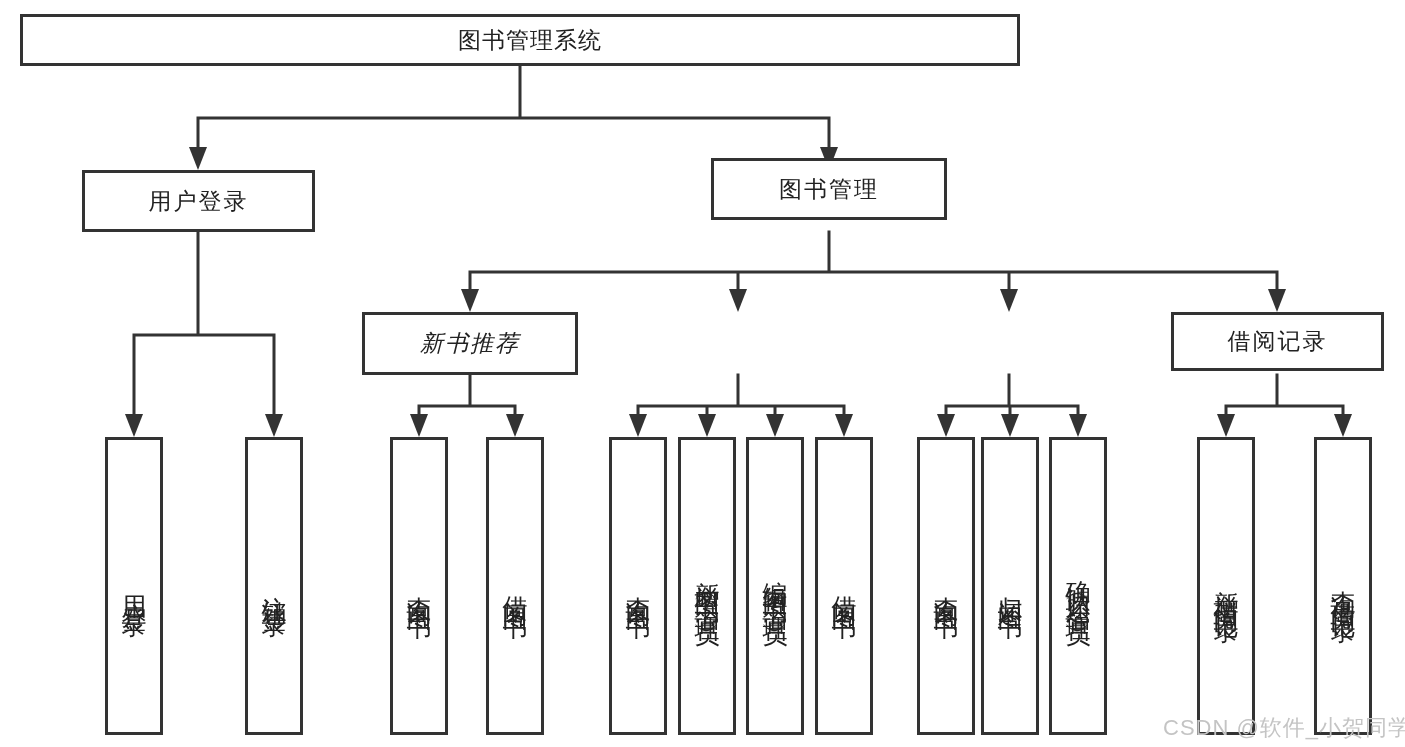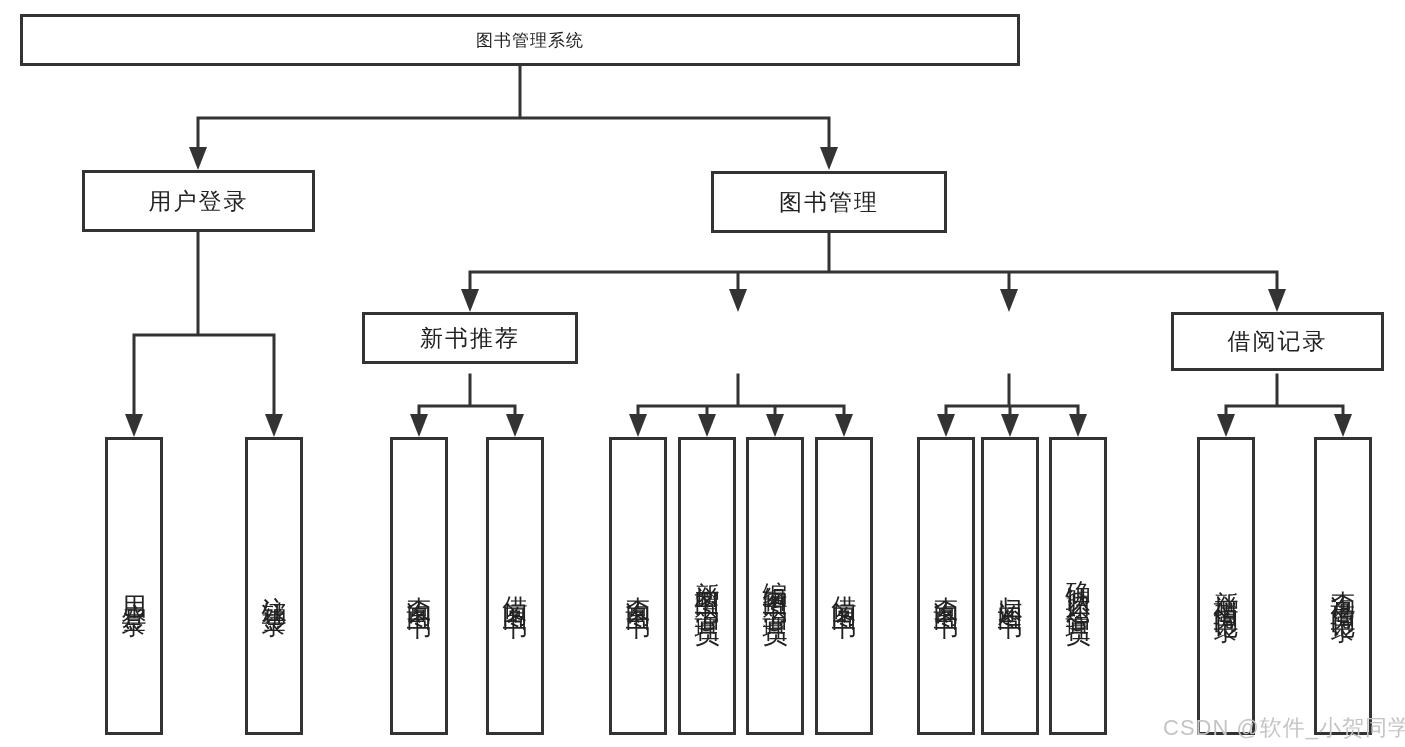--- a/index.html
+++ b/index.html
@@ -38,21 +38,21 @@
     align-items: center;
     justify-content: center;
     text-align: center;
   }
   .hbox {
     font-size: 23px;
     letter-spacing: 2px;
     line-height: 1;
   }
   .root-box {
-    font-size: 17px;
+    font-size: 23px;
     letter-spacing: 1px;
     padding-left: 20px;
   }
   .vbox {
     writing-mode: vertical-rl;
     text-orientation: mixed;
     font-size: 25px;
     letter-spacing: 6px;
     line-height: 1;
     padding-top: 4px;
@@ -109,23 +109,23 @@
     <use href="#arrowhead" x="946" y="437"></use>
     <use href="#arrowhead" x="1010" y="437"></use>
     <use href="#arrowhead" x="1078" y="437"></use>
     <use href="#arrowhead" x="1226" y="437"></use>
     <use href="#arrowhead" x="1343" y="437"></use>
   </svg>
 
   <div class="node hbox root-box" style="left:20px; top:14px; width:1000px; height:52px;">图书管理系统</div>
 
   <div class="node hbox" style="left:82px; top:170px; width:233px; height:62px;">用户登录</div>
-  <div class="node hbox" style="left:711px; top:171px; width:236px; height:62px;">图书管理</div>
+  <div class="node hbox" style="left:711px; top:158px; width:236px; height:62px;">图书管理</div>
 
-  <div class="node hbox" style="left:362px; top:312px; width:216px; height:52px;">新书推荐</div>
+  <div class="node hbox" style="left:362px; top:312px; width:216px; height:63px;font-style:italic;">新书推荐</div>
   <div class="node hbox" style="left:1171px; top:312px; width:213px; height:59px;">借阅记录</div>
 
   <div class="node vbox" style="left:105px; top:437px; width:58px; height:298px;">用户登录</div>
   <div class="node vbox" style="left:245px; top:437px; width:58px; height:298px;">注销登录</div>
 
   <div class="node vbox" style="left:390px; top:437px; width:58px; height:298px;">查询图书</div>
   <div class="node vbox" style="left:486px; top:437px; width:58px; height:298px;">借阅图书</div>
 
   <div class="node vbox" style="left:609px; top:437px; width:58px; height:298px;">查询图书</div>
   <div class="node vbox" style="left:678px; top:437px; width:58px; height:298px;">新增图书（管理员）</div>

